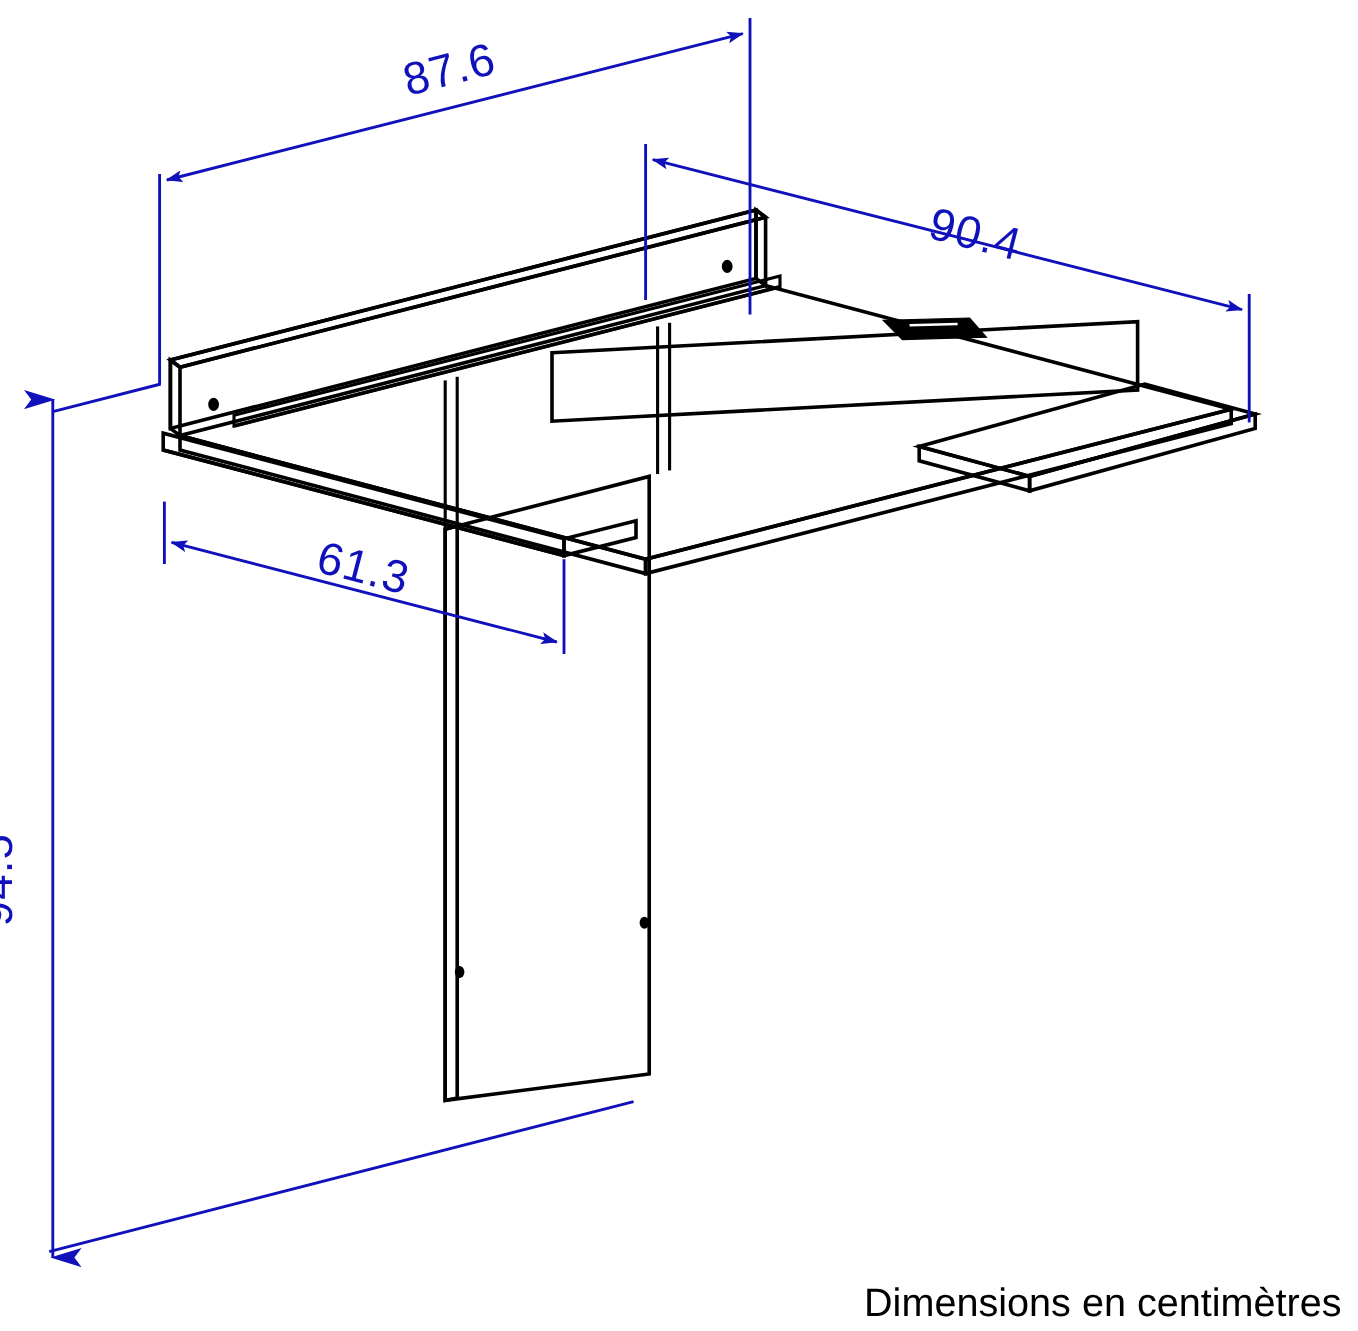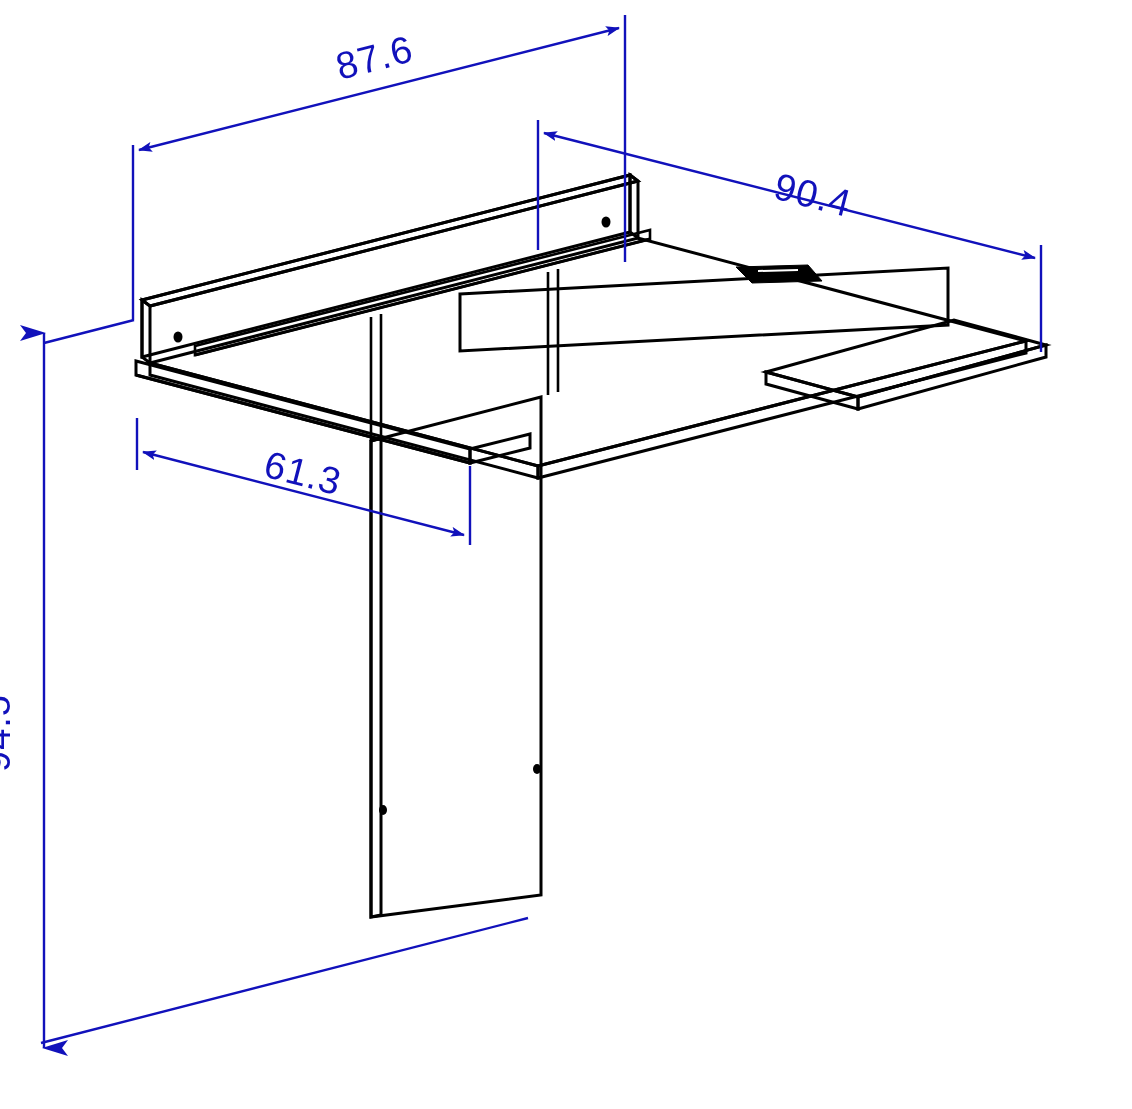--- a/index.html
+++ b/index.html
@@ -178,14 +178,15 @@
 
       <text class="dim-label" x="772" y="198" transform="rotate(14.3 772 198)">90.4</text>
 
       <text class="dim-label" x="262" y="476" transform="rotate(14.5 262 476)">61.3</text>
 
       <text class="dim-label" x="10" y="772" transform="rotate(-90 10 772)">94.5</text>
     </g>
 
   </svg>
 
+  <div class="caption">Dimensions en centimètres</div>
 
 </div>
 
 </body></html>

